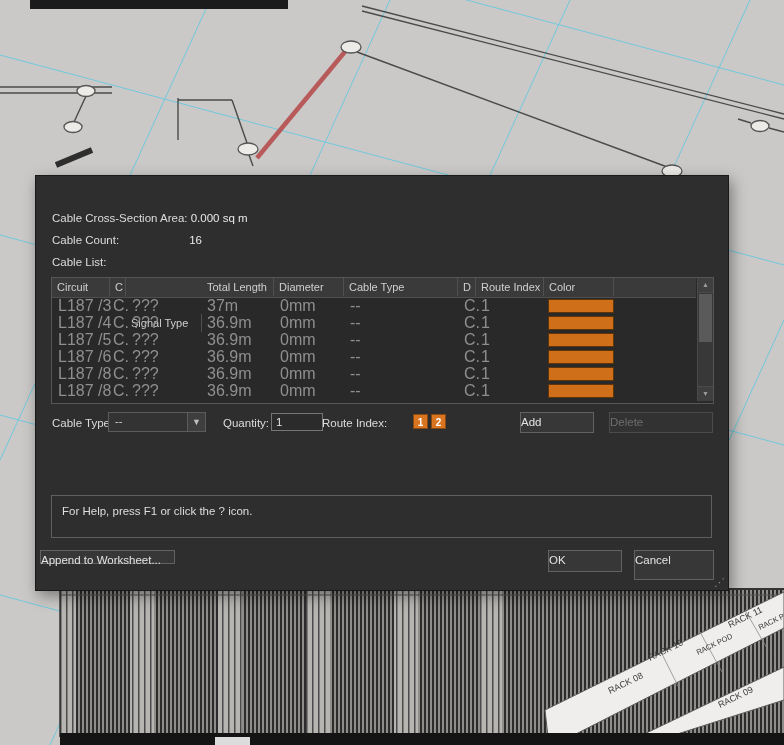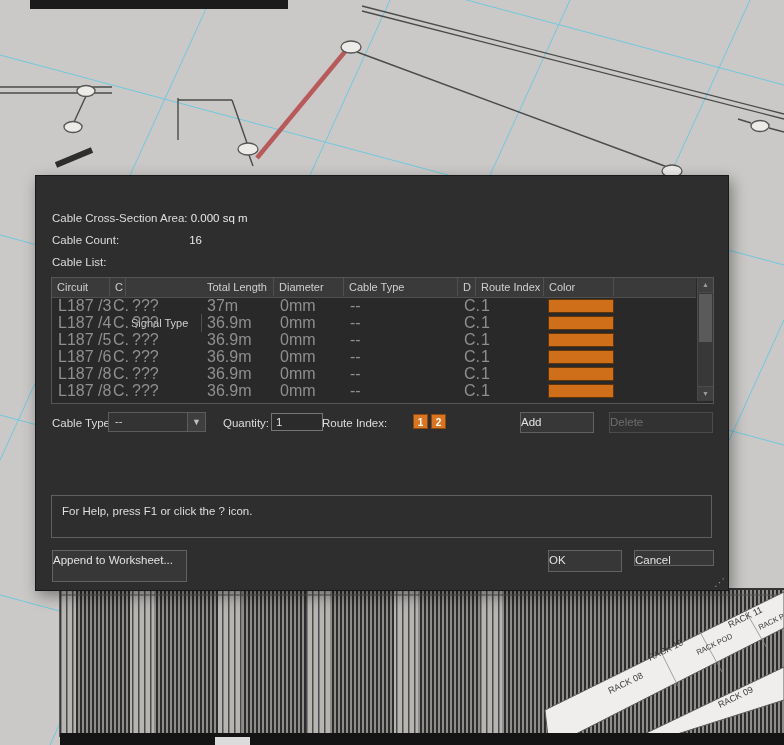--- a/index.html
+++ b/index.html
@@ -68,23 +68,23 @@
          text-align:center;line-height:15px;box-sizing:border-box;}
   .b1{left:377px;} .b2{left:395px;}
 
   .btn{position:absolute;height:21px;background:#373737;border:1px solid #626262;
        color:#e2e2e2;font-size:11.5px;text-align:left;line-height:19px;
        box-sizing:border-box;cursor:default;}
   .btn.disabled{color:#6e6e6e;border-color:#4b4b4b;background:#323232;}
   .btn-add{left:484px;top:236px;width:74px;}
   .btn-del{left:573px;top:236px;width:104px;}
   .btn-alt{left:532px;top:279px;width:145px;}
-  .btn-append{left:16px;top:374px;width:135px;height:32px;}
+  .btn-append{left:4px;top:374px;width:135px;height:14px;}
   .btn-ok{left:512px;top:374px;width:74px;height:22px;}
-  .btn-cancel{left:598px;top:374px;width:80px;height:16px;}
+  .btn-cancel{left:598px;top:374px;width:80px;height:30px;}
 
   .helpbox{position:absolute;left:15px;top:319px;width:661px;height:43px;
            border:1px solid #5f5f5f;box-sizing:border-box;}
   .helptext{position:absolute;left:10px;top:9px;color:#dedede;font-size:11.5px;}
 
   .grip{position:absolute;right:3px;bottom:1px;color:#8f8f8f;font-size:11px;}
 </style>
 </head>
 <body>
 <div id="stage">

